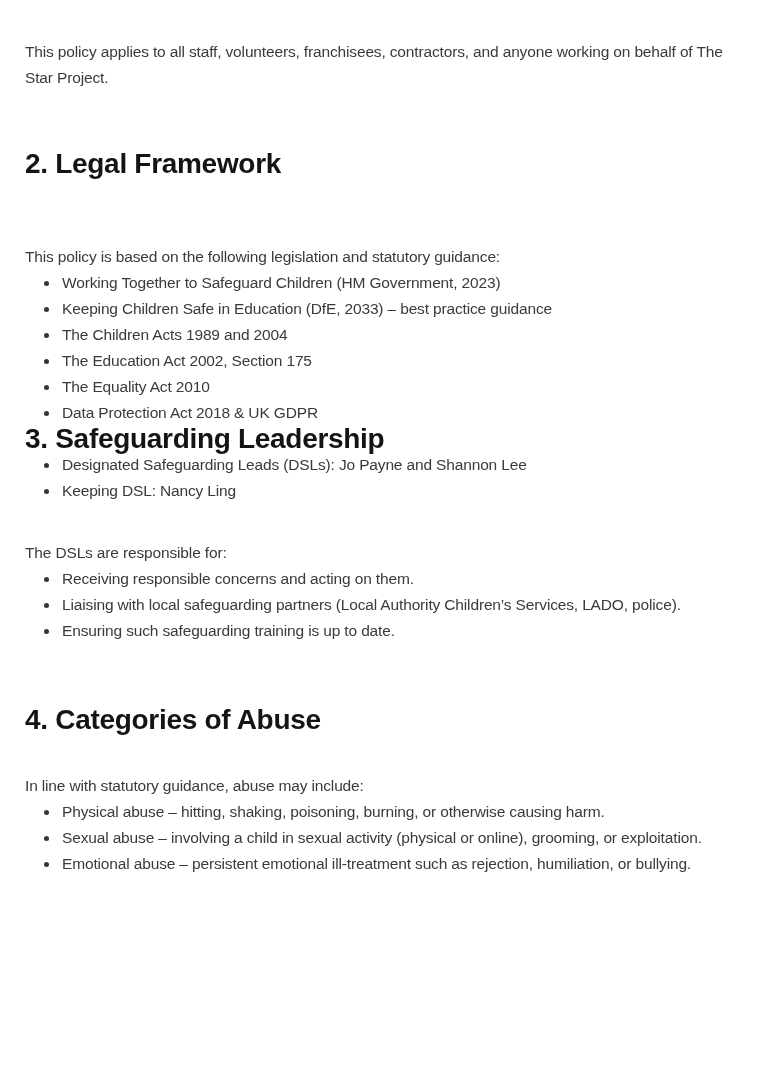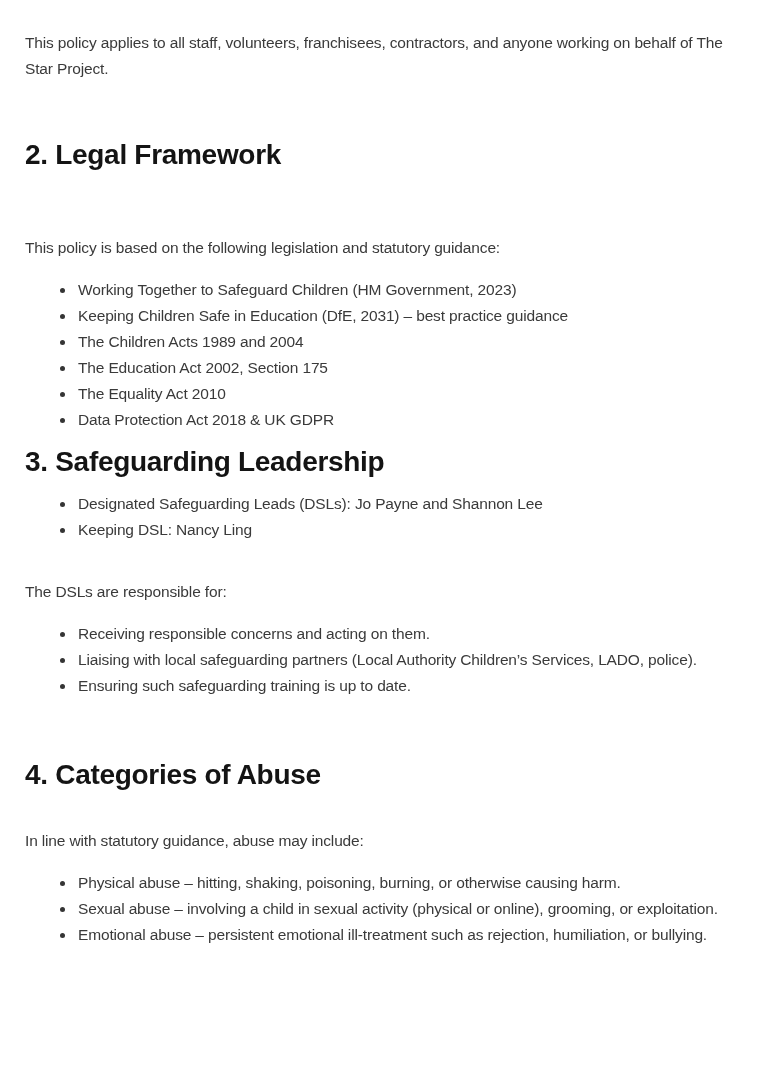--- a/index.html
+++ b/index.html
@@ -10,41 +10,41 @@
   body {
     width: 768px;
     height: 1086px;
     overflow: hidden;
     font-family: "Liberation Sans", "DejaVu Sans", sans-serif;
   }
   .page {
     box-sizing: border-box;
     width: 768px;
     height: 1086px;
-    padding: 30px 28px 0 25px;
+    padding: 39px 28px 0 25px;
     background: #ffffff;
   }
   .para {
     margin: 0;
     font-size: 15.5px;
     line-height: 26px;
     color: #3a3a3a;
     letter-spacing: -0.15px;
     max-width: 715px;
   }
   .heading {
     margin: 0;
     font-size: 28px;
     line-height: 26px;
     font-weight: 700;
     color: #141414;
     letter-spacing: -0.3px;
   }
   ul.bullets {
-    margin: 16px;
+    margin: 0;
     padding: 0;
     list-style: none;
     max-width: 715px;
   }
   ul.bullets li {
     position: relative;
     margin: 0;
     padding-left: 37px;
     font-size: 15.5px;
     line-height: 26px;
@@ -78,21 +78,21 @@
 <div class="page">
 
   <p class="para">This policy applies to all staff, volunteers, franchisees, contractors, and anyone working on behalf of The Star Project.</p>
 
   <h2 class="heading mt-60">2. Legal Framework</h2>
 
   <p class="para mt-67">This policy is based on the following legislation and statutory guidance:</p>
 
   <ul class="bullets mt-12">
     <li>Working Together to Safeguard Children (HM Government, 2023)</li>
-    <li>Keeping Children Safe in Education (DfE, 2031) – best practice guidance</li>
+    <li>Keeping Children Safe in Education (DfE, 2033) – best practice guidance</li>
     <li>The Children Acts 1989 and 2004</li>
     <li>The Education Act 2002, Section 175</li>
     <li>The Equality Act 2010</li>
     <li>Data Protection Act 2018 &amp; UK GDPR</li>
   </ul>
 
   <h2 class="heading mt-62">3. Safeguarding Leadership</h2>
 
   <ul class="bullets mt-22">
     <li>Designated Safeguarding Leads (DSLs): Jo Payne and Shannon Lee</li>

